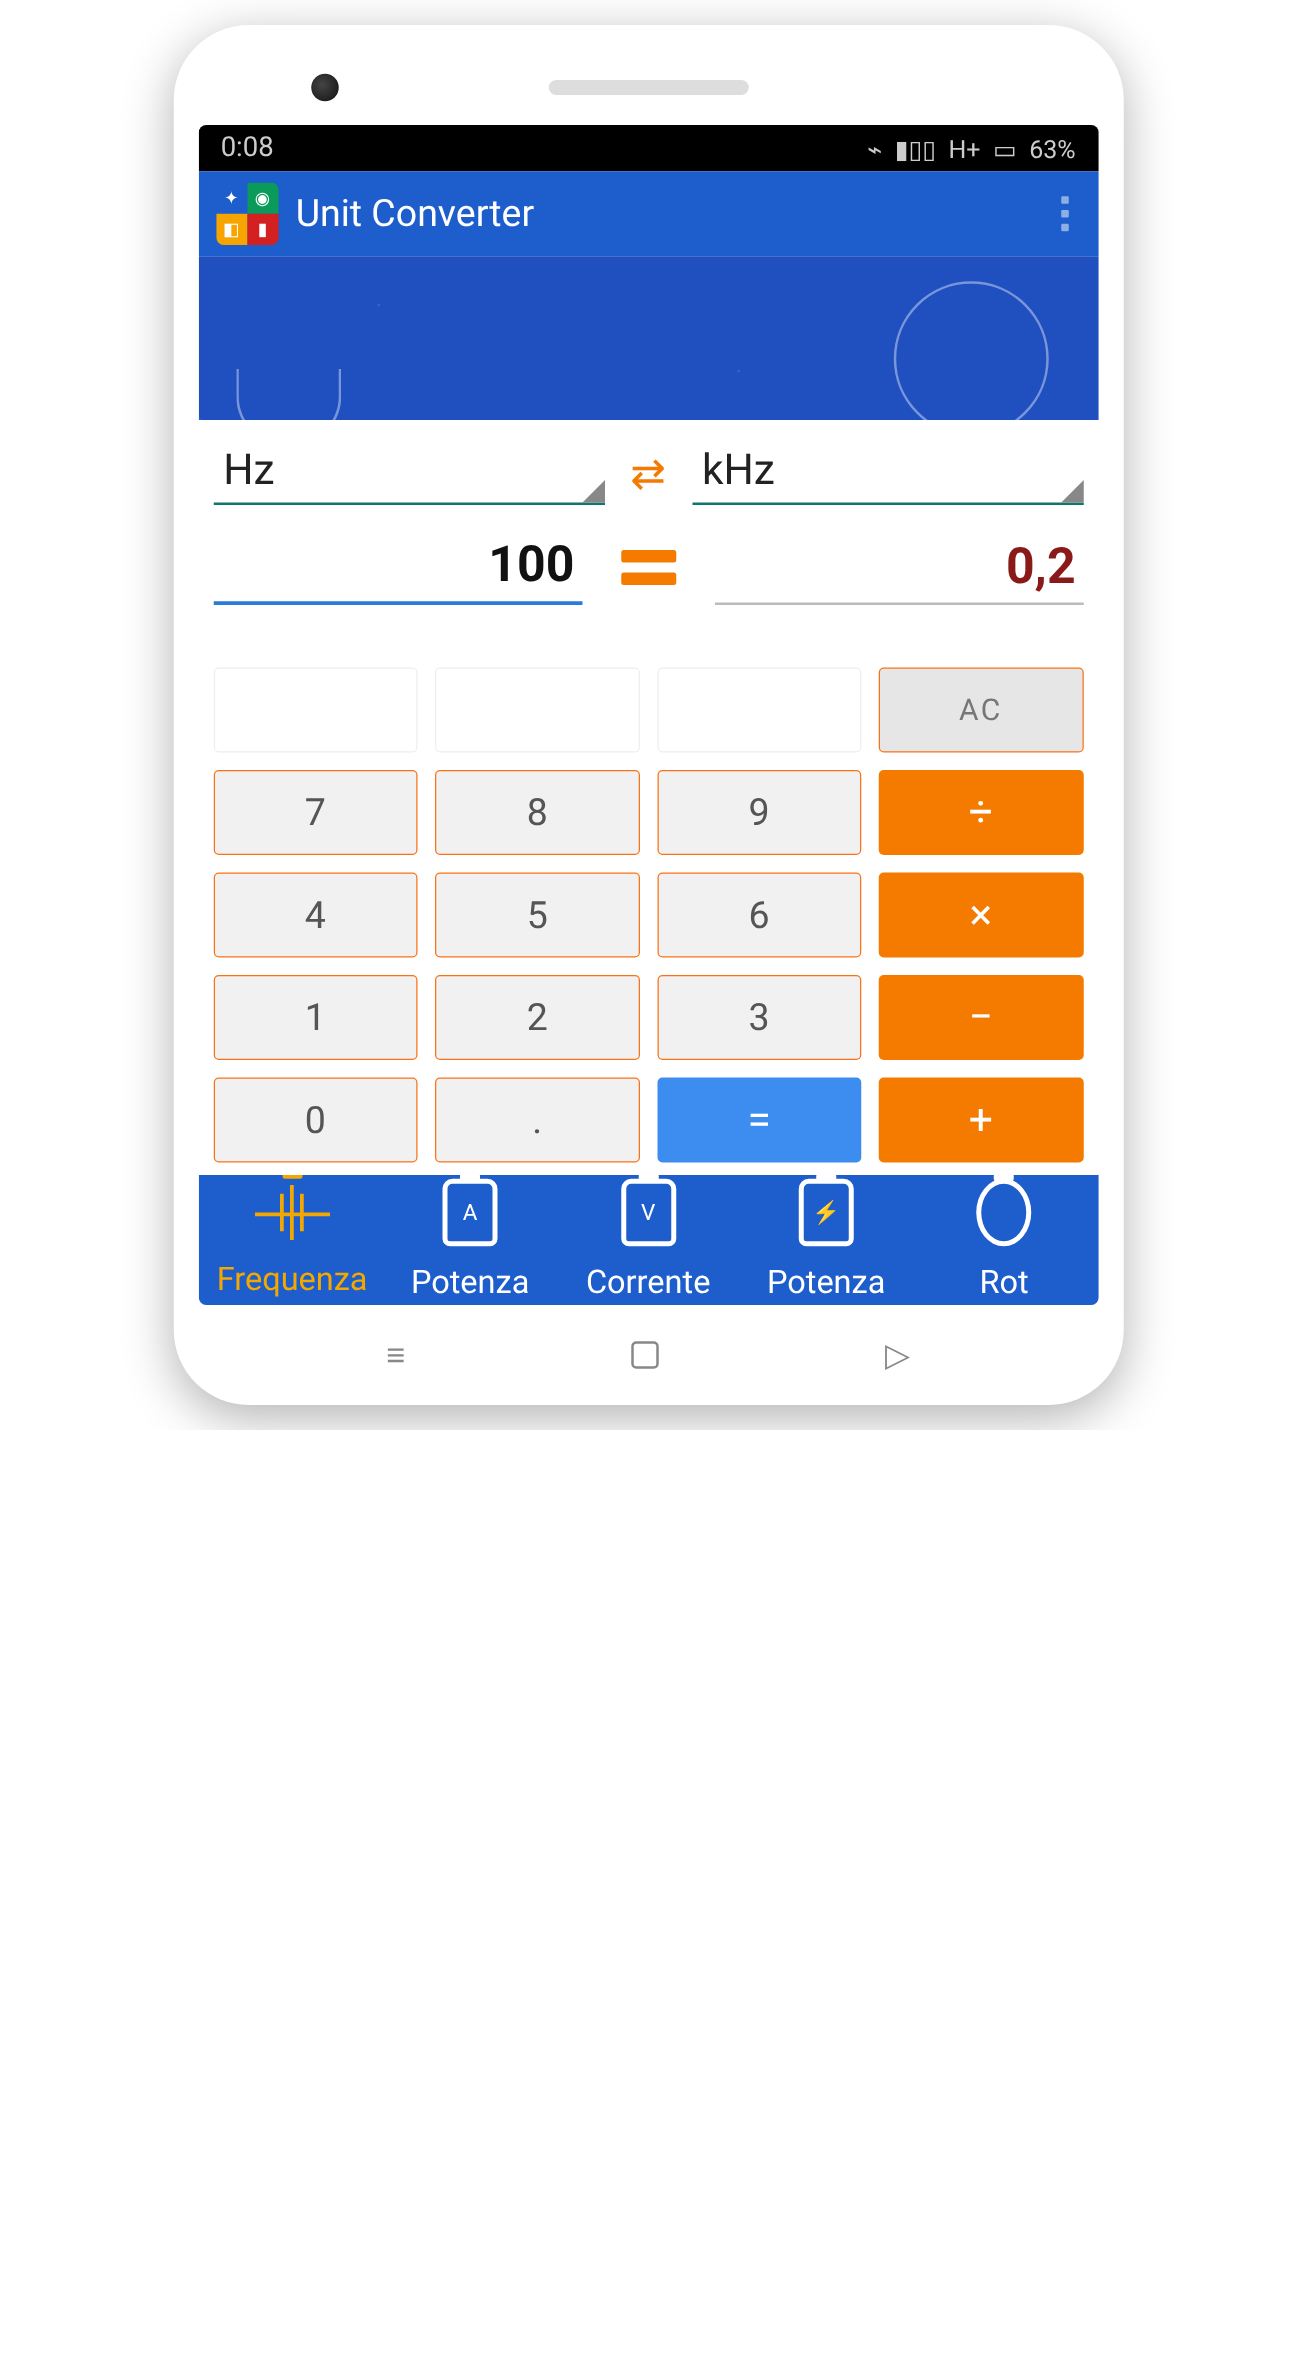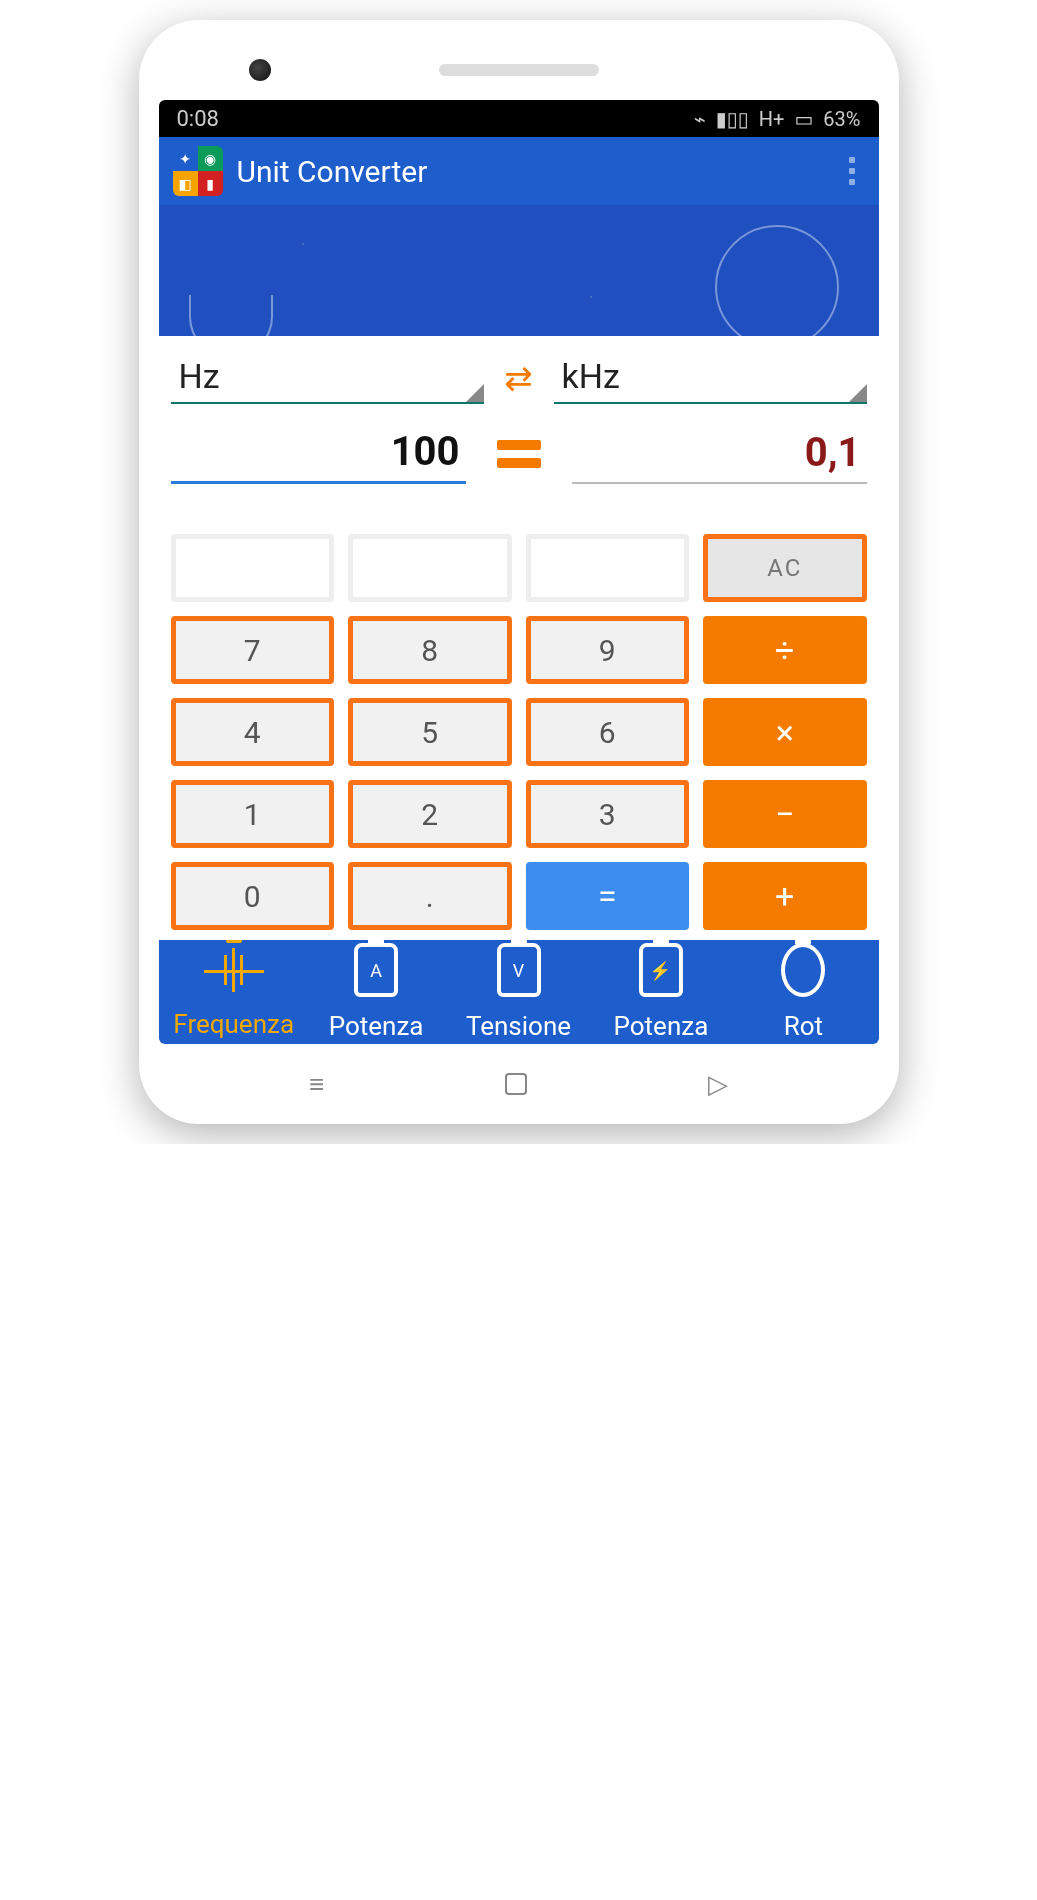--- a/index.html
+++ b/index.html
@@ -157,21 +157,21 @@
 
 .keypad {
   padding: 40px 12px 10px 12px;
   display: grid;
   grid-template-columns: repeat(4, 1fr);
   gap: 14px;
 }
 .key {
   height: 68px;
   background: #f1f1f1;
-  border: 5px solid #f97316;
+  border: 1px solid #f97316;
   border-radius: 4px;
   display:flex; align-items:center; justify-content:center;
   font-size: 30px;
   color: #555;
 }
 .key.blank { background:#fff; border-color:#eee; }
 .key.ac { background:#e6e6e6; color:#777; font-size:24px; letter-spacing:2px; }
 .key.op { background:#f47b00; color:#fff; border:none; font-size:34px; }
 .key.eq { background:#3d8cf0; color:#fff; border:none; font-size:34px; }
 
@@ -286,21 +286,21 @@
         <span>kHz</span>
       </div>
     </div>
 
     <div class="value-row">
       <div class="value-input">100</div>
       <div class="equals-icon">
           <span></span>
           <span></span>
         </div>
-      <div class="value-output">0,1</div>
+      <div class="value-output">0,2</div>
     </div>
 
     <div class="keypad">
       <div class="key blank"></div>
       <div class="key blank"></div>
       <div class="key blank"></div>
       <div class="key ac">AC</div>
 
       <div class="key">7</div>
       <div class="key">8</div>
@@ -335,21 +335,21 @@
             </div>
         </div>
         <span>Frequenza</span>
       </div>
       <div class="nav-item">
         <div class="nav-icon">A</div>
         <span>Potenza</span>
       </div>
       <div class="nav-item">
         <div class="nav-icon">V</div>
-        <span>Tensione</span>
+        <span>Corrente</span>
       </div>
       <div class="nav-item">
         <div class="nav-icon">⚡</div>
         <span>Potenza</span>
       </div>
       <div class="nav-item" style="min-width:60px">
         <div class="nav-icon" style="border-radius:50%"></div>
         <span>Rot</span>
       </div>
     </div>

